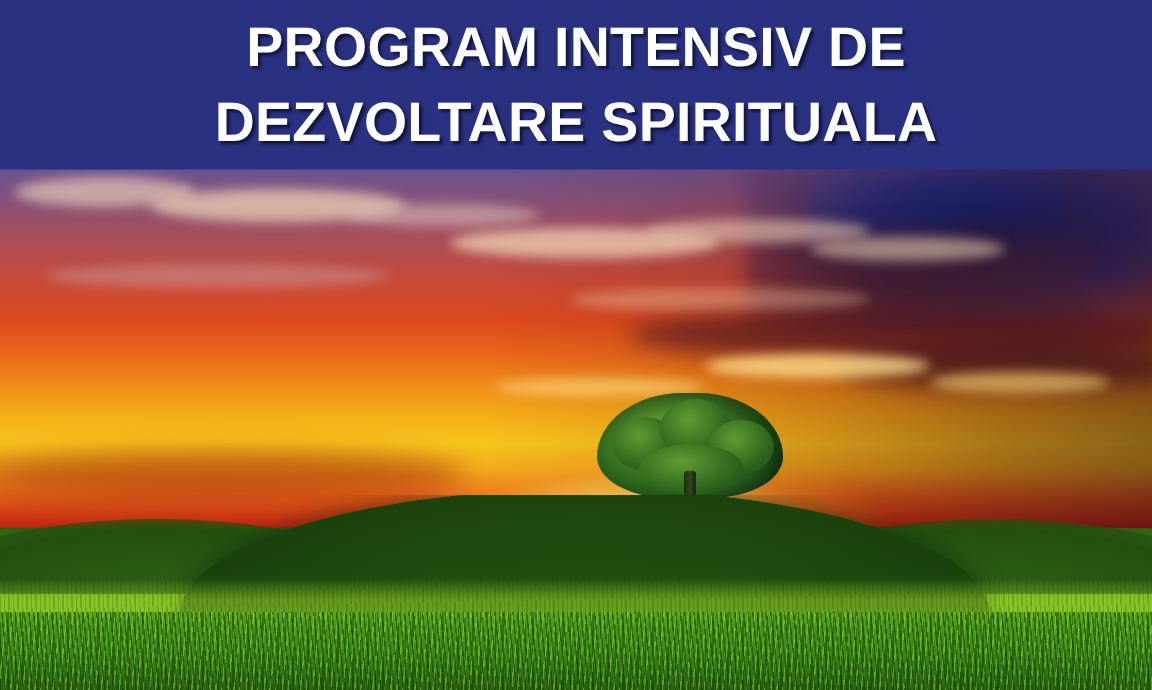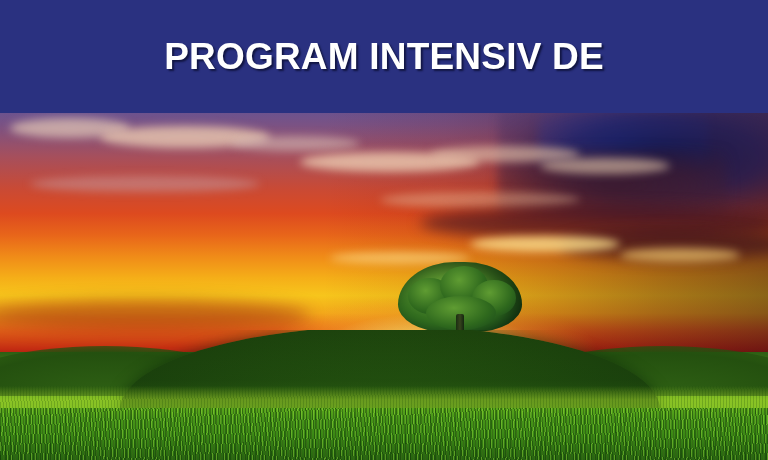--- a/index.html
+++ b/index.html
@@ -333,15 +333,16 @@
     <div class="hill"></div>
     <div class="hill-shade"></div>
     <div class="field-mid"></div>
     <div class="grass-tex2"></div>
     <div class="grass"></div>
     <div class="grass-tex"></div>
   </div>
 
   <div class="banner">
     <div class="banner-line">PROGRAM INTENSIV DE</div>
+    <div class="banner-line">DEZVOLTARE SPIRITUALA</div>
   </div>
 
 </div>
 
 </body></html>

